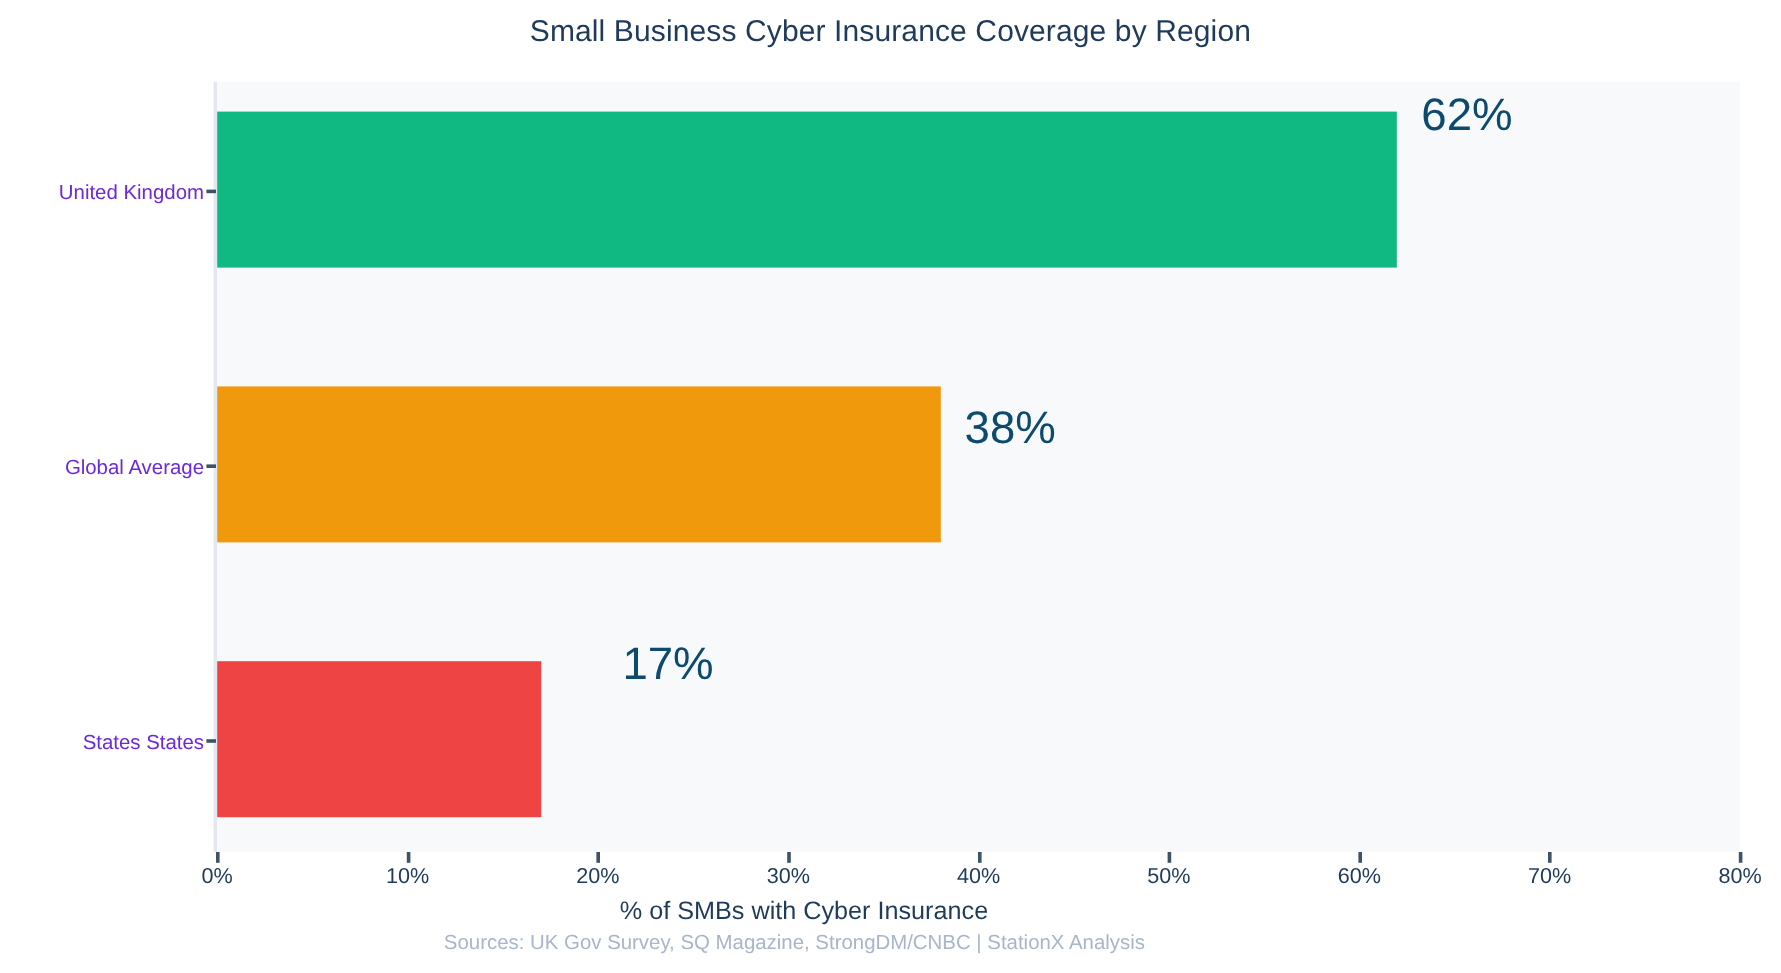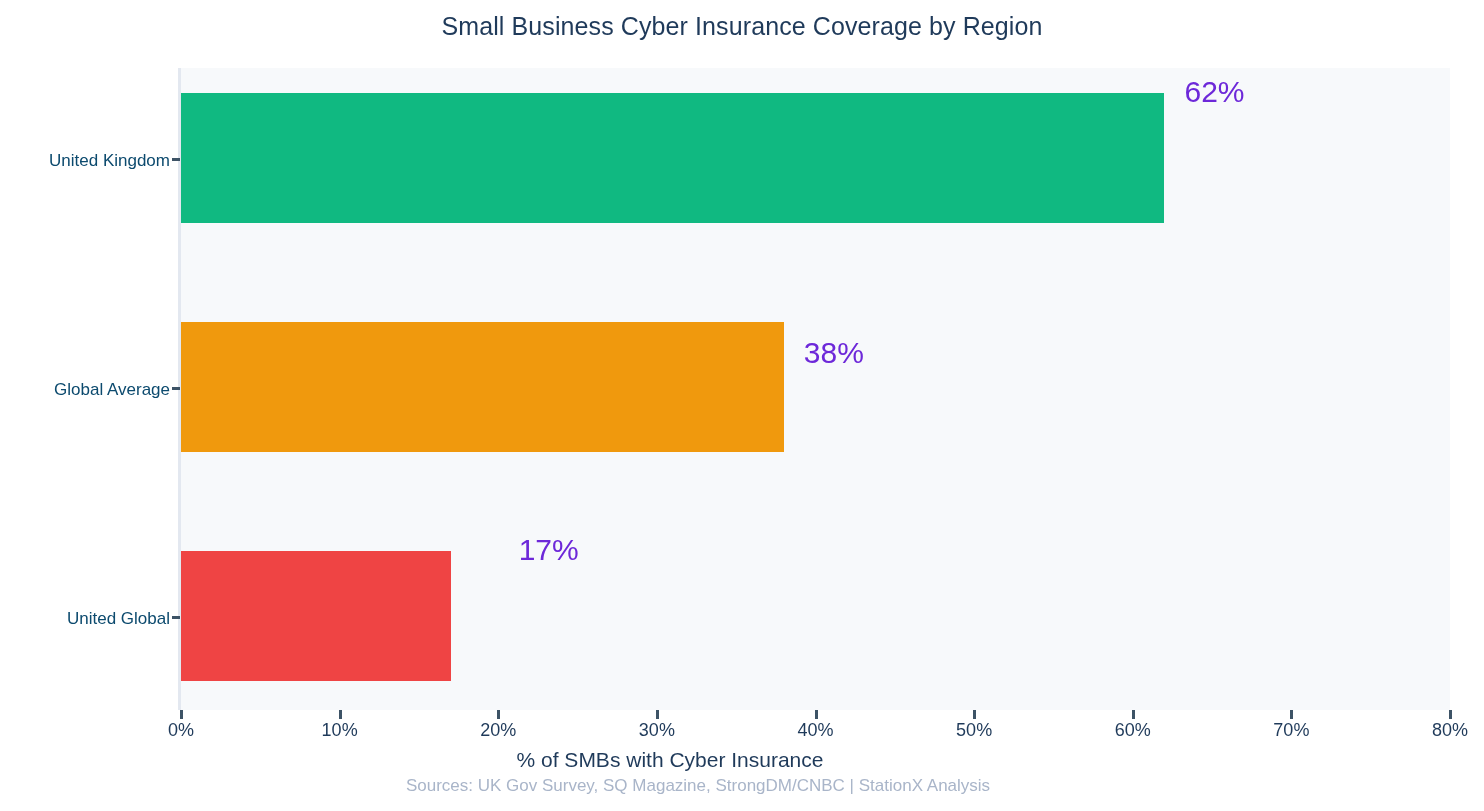--- a/index.html
+++ b/index.html
@@ -62,36 +62,36 @@
     left: 0;
     height: 130px;
   }
   .bar-uk     { top: 25px;  background: #10b981; }
   .bar-global { top: 254px; background: #f0990d; }
   .bar-us     { top: 483px; background: #ef4444; }
 
   
   .bar-value {
     position: absolute;
-    font-size: 30px;
-    color: #6d28d9;
+    font-size: 38px;
+    color: #0c4a6e;
     white-space: nowrap;
     line-height: 1;
     text-align: right;
   }
   .val-uk     { top: 77px;  }
   .val-global { top: 306px; margin-top: 32px; }
   .val-us     { top: 535px; }
 
   
   .y-tick-label {
     position: absolute;
     right: 1314px; 
     font-size: 17px;
-    color: #0c4a6e;
+    color: #6d28d9;
     white-space: nowrap;
     text-align: right;
     line-height: 1;
   }
   .ytick-0 { top: 152px; }
   .ytick-1 { top: 381px; }
   .ytick-2 { top: 610px; }
 
   .y-tick-mark {
     position: absolute;
@@ -135,21 +135,20 @@
   }
   #source-note {
     position: absolute;
     left: 0;
     top: 776px;
     width: 1324px;
     text-align: center;
     font-size: 17px;
     color: #a9b5c9;
     white-space: nowrap;
-    margin-left: 36px;
   }
 </style>
 </head>
 <body>
 
 <div id="figure" style="background: rgb(255, 255, 255); border-radius: 24px;">
 
   <div id="chart-title">Small Business Cyber Insurance Coverage by Region</div>
 
   <div id="y-axis-line"></div>
@@ -159,21 +158,21 @@
     <div class="bar bar-global" style="width: 602.775px; background: rgb(240, 153, 13);"></div>
     <div class="bar bar-us" style="width: 269.662px; background: rgb(239, 68, 68);"></div>
   </div>
 
   <div class="bar-value val-uk" style="left: 1184.47px;">62%</div>
   <div class="bar-value val-global" style="left: 803.775px;">38%</div>
   <div class="bar-value val-us" style="left: 470.662px; margin-left: 48px;">17%</div>
 
   <div class="y-tick-label ytick-0">United Kingdom</div>
   <div class="y-tick-label ytick-1">Global Average</div>
-  <div class="y-tick-label ytick-2">United Global</div>
+  <div class="y-tick-label ytick-2">States States</div>
 
   <div class="y-tick-mark ymark-0"></div>
   <div class="y-tick-mark ymark-1"></div>
   <div class="y-tick-mark ymark-2"></div>
 
   <div id="x-ticks">
       <div class="x-tick-mark" style="left: 180px;"></div>
       <div class="x-tick-label" style="left: 181px;">0%</div>
       <div class="x-tick-mark" style="left: 338.625px;"></div>
       <div class="x-tick-label" style="left: 339.625px;">10%</div>

